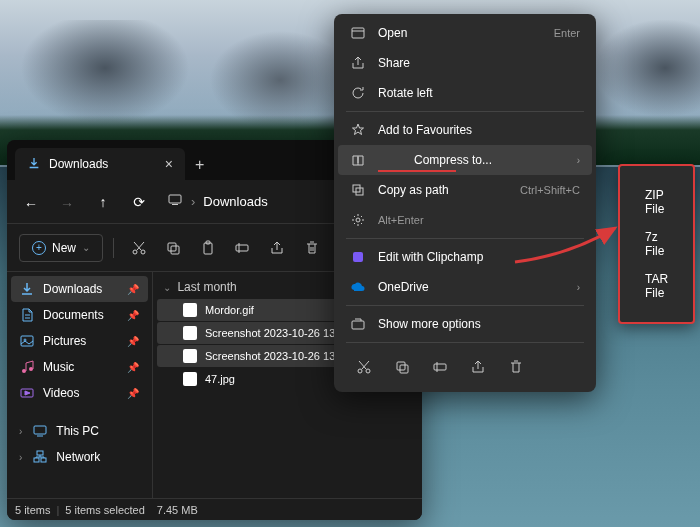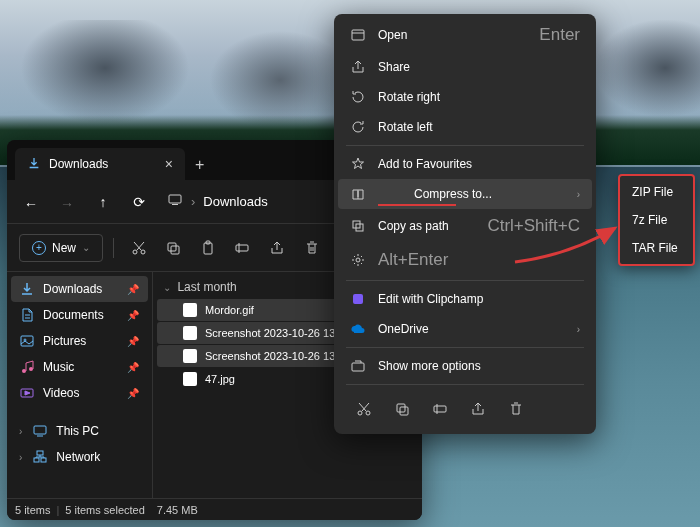--- a/index.html
+++ b/index.html
@@ -39,28 +39,28 @@
 .filerow.sel { background:#383838; }
 .fileico { width:14px; height:14px; background:#fff; border-radius:2px; flex-shrink:0; }
 .statusbar { position:absolute; bottom:0; left:0; right:0; height:22px; background:#1c1c1c; border-top:1px solid #333; display:flex; align-items:center; padding:0 8px; font-size:11px; color:#ccc; gap:6px; }
 .statusbar .sep { color:#555; }
 
 .ctxmenu { position:absolute; left:334px; top:14px; width:262px; background:#2c2c2c; border-radius:8px; box-shadow:0 8px 32px rgba(0,0,0,0.6); padding:4px; color:#fff; font-size:12px; }
 .mitem { display:flex; align-items:center; gap:12px; padding:7px 12px; border-radius:4px; cursor:pointer; }
 .mitem.hl { background:#404040; position:relative;gap:48px; }
 .mitem .mico { width:16px; height:16px; display:flex; align-items:center; justify-content:center; color:#ccc; }
 .mitem .mlab { flex:1; }
-.mitem .mshort { color:#999; font-size:17px; }
+.mitem .mshort { color:#999; font-size:11px; }
 .mitem .marrow { color:#999; font-size:10px; }
 .msep { height:1px; background:#444; margin:3px 8px; }
 .underline { position:absolute; left:40px; bottom:3px; width:78px; height:2px; background:#d93a3a; }
 .mactions { display:flex; gap:6px; padding:6px 10px; }
 .maction { width:32px; height:30px; display:flex; align-items:center; justify-content:center; color:#ccc; border-radius:4px; cursor:pointer; }
 
-.submenu { position:absolute; left:618px; top:174px; width:77px; background:#2c2c2c; border:2px solid #d93a3a; border-radius:4px; padding:2px; color:#fff; font-size:12px; box-shadow:0 4px 16px rgba(0,0,0,0.5); }
+.submenu { position:absolute; left:618px; top:164px; width:77px; background:#2c2c2c; border:2px solid #d93a3a; border-radius:4px; padding:15px; color:#fff; font-size:12px; box-shadow:0 4px 16px rgba(0,0,0,0.5); }
 .sitem { padding:7px 10px; cursor:pointer; border-radius:3px; }
 
 .arrow { position:absolute; pointer-events:none; }
 
 svg.ic { width:16px; height:16px; }
 </style>
 </head>
 <body>
 
 <div class="wallpaper"></div>
@@ -276,28 +276,20 @@
       <span class="mico">
         <svg class="ic" viewBox="0 0 16 16" stroke="currentColor" fill="none">
           <path d="M3 8v5h10V8M8 2v8M5 5l3-3 3 3"></path>
         </svg>
       </span>
       <span class="mlab">Share</span>
     </div>
     <div class="mitem">
       <span class="mico">
         <svg class="ic" viewBox="0 0 16 16" stroke="currentColor" fill="none">
-          <path d="M3 8a5 5 0 1 0 2-4M3 2v3h3"></path>
-        </svg>
-      </span>
-      <span class="mlab">Rotate right</span>
-    </div>
-    <div class="mitem">
-      <span class="mico">
-        <svg class="ic" viewBox="0 0 16 16" stroke="currentColor" fill="none">
           <path d="M13 8a5 5 0 1 1-2-4M13 2v3h-3"></path>
         </svg>
       </span>
       <span class="mlab">Rotate left</span>
     </div>
     <div class="msep"></div>
     <div class="mitem">
       <span class="mico">
         <svg class="ic" viewBox="0 0 16 16" stroke="currentColor" fill="none">
           <path d="M8 2l1.5 4h4l-3 2.5 1 4L8 10l-3.5 2.5 1-4-3-2.5h4z"></path>

